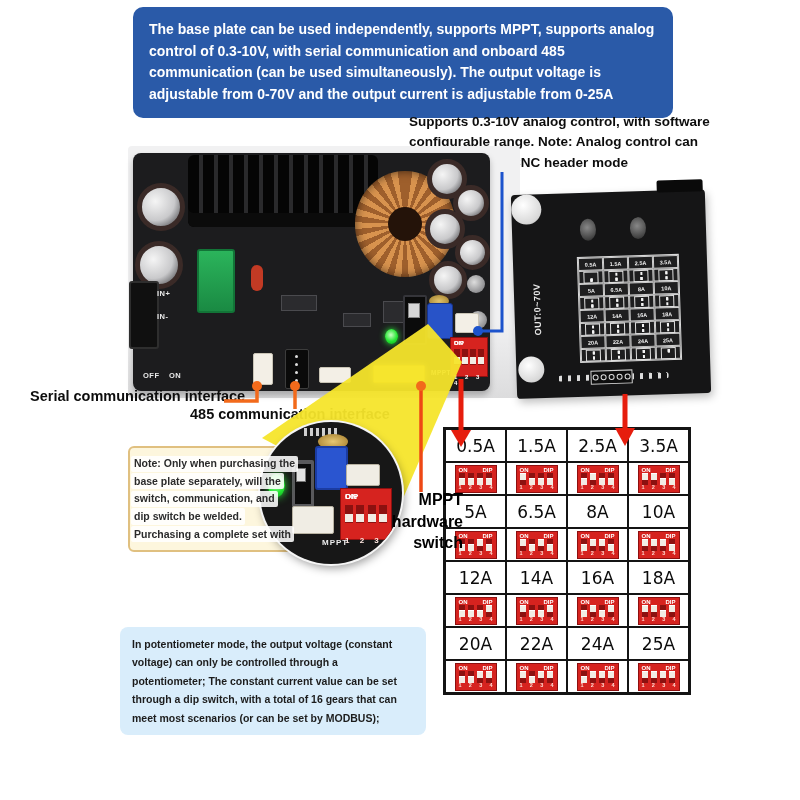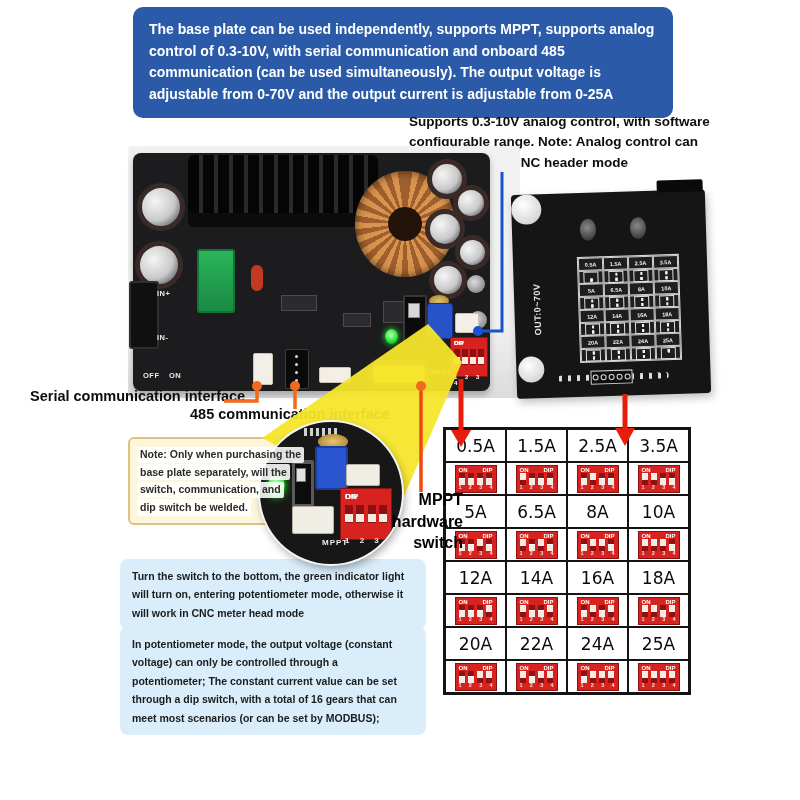--- a/index.html
+++ b/index.html
@@ -66,22 +66,22 @@
   .footprint{left:74px;top:178px;width:40px;height:12px;border:1px solid #cfcfcf;background:#0e0e0e;display:flex;align-items:center;justify-content:space-around;}
   .footprint i{position:static;width:4px;height:4px;border-radius:50%;border:1px solid #ddd;}
 
   
   .lbl{font-size:14.5px;font-weight:700;color:#0d0d0d;}
   .lbl-serial{left:30px;top:388px;}
   .lbl-485{left:190px;top:406px;}
   .lbl-mppt{left:355px;top:489px;width:108px;text-align:right;font-size:16px;font-weight:600;line-height:1.35;color:#000;white-space:pre-line;z-index:8;}
 
   
-  .note-box{left:128px;top:437px;width:230px;background:#fdf6dd;border:2px solid #e0c080;border-radius:6px;
-            padding:6px 7px;box-sizing:border-box;}
+  .note-box{left:128px;top:446px;width:230px;background:#fdf6dd;border:2px solid #e0c080;border-radius:6px;
+            padding:6px 1px;box-sizing:border-box;}
   .note-line{position:relative;z-index:7;background:rgba(255,255,255,.88);color:#2b2b2b;
              font-size:10.5px;font-weight:600;line-height:1.25;padding:1.5px 3px;margin:1.5px 0;width:fit-content;border-radius:2px;}
 
   
   .wedge{left:0;top:0;width:800px;height:800px;z-index:5;pointer-events:none;}
   .inset{left:260px;top:422px;width:142px;height:142px;border-radius:50%;background:#171717;overflow:hidden;z-index:6;
          box-shadow:0 0 0 2px #f5f5f5,2px 4px 10px rgba(0,0,0,.4);}
   .inset *{position:absolute;}
   .in-silk{left:44px;top:6px;width:36px;height:8px;background:repeating-linear-gradient(90deg,#cfcfcf 0 3px,transparent 3px 6px);}
   .in-gold{left:58px;top:12px;width:30px;height:15px;border-radius:50%;background:radial-gradient(#e7c873,#a07828);}
@@ -147,21 +147,21 @@
     <div class="cap" style="left:296px;top:108px;width:38px;height:38px;"></div>
     <div class="greenx"></div>
     <div class="redcomp"></div>
     <div class="ic" style="left:148px;top:142px;width:34px;height:14px;"></div>
     <div class="ic" style="left:210px;top:160px;width:26px;height:12px;"></div>
     <div class="ic" style="left:250px;top:148px;width:20px;height:20px;"></div>
     <div class="term"></div>
     <div class="screw" style="left:334px;top:122px;width:18px;height:18px;"></div>
     <div class="screw" style="left:336px;top:158px;width:18px;height:18px;"></div>
     <div class="silk" style="left:24px;top:136px;">IN+</div>
-    <div class="silk" style="left:24px;top:180px;">IN-</div>
+    <div class="silk" style="left:24px;top:159px;">IN-</div>
     <div class="silk" style="left:10px;top:218px;">OFF</div>
     <div class="silk" style="left:36px;top:218px;">ON</div>
     <div class="conn-w" style="left:120px;top:200px;width:18px;height:30px;"></div>
     <div class="conn-b" style="left:152px;top:196px;width:22px;height:38px;">
       <div class="pin" style="left:9px;top:5px;"></div>
         <div class="pin" style="left:9px;top:13px;"></div>
       <div class="pin" style="left:9px;top:21px;"></div>
         <div class="pin" style="left:9px;top:29px;"></div>
     </div>
     <div class="conn-w" style="left:186px;top:214px;width:30px;height:14px;"></div>
@@ -428,20 +428,21 @@
   <div class="abs lbl lbl-485">485 communication interface</div>
   <div class="abs lbl-mppt">MPPT
 hardware
 switch</div>
 
   <div class="abs note-box">
       <div class="note-line">Note: Only when purchasing the</div>
       <div class="note-line">base plate separately, will the</div>
       <div class="note-line">switch, communication, and</div>
       <div class="note-line">dip switch be welded.</div>
+      <div class="note-line">Purchasing a complete set with</div>
     </div>
 
   <div class="abs dip-table" id="dip-table">
       <div class="tcell tlabel">0.5A</div>
       <div class="tcell tlabel">1.5A</div>
       <div class="tcell tlabel">2.5A</div>
       <div class="tcell tlabel">3.5A</div>
       <div class="tcell tdip">
         <div class="dipbox">
           <div class="diphead">
@@ -897,16 +898,15 @@
           <div class="dipnums">
             <span>1</span>
             <span>2</span>
             <span>3</span>
             <span>4</span>
           </div>
         </div>
       </div>
     </div>
 
-  <div class="abs info-box ib1">Turn the switch to the bottom, the green indicator light will turn on, entering potentiometer mode, otherwise it will work in CNC meter head mode</div>
   <div class="abs info-box ib2">In potentiometer mode, the output voltage (constant voltage) can only be controlled through a potentiometer; The constant current value can be set through a dip switch, with a total of 16 gears that can meet most scenarios (or can be set by MODBUS);</div>
 
 </div>
 
 </body></html>

